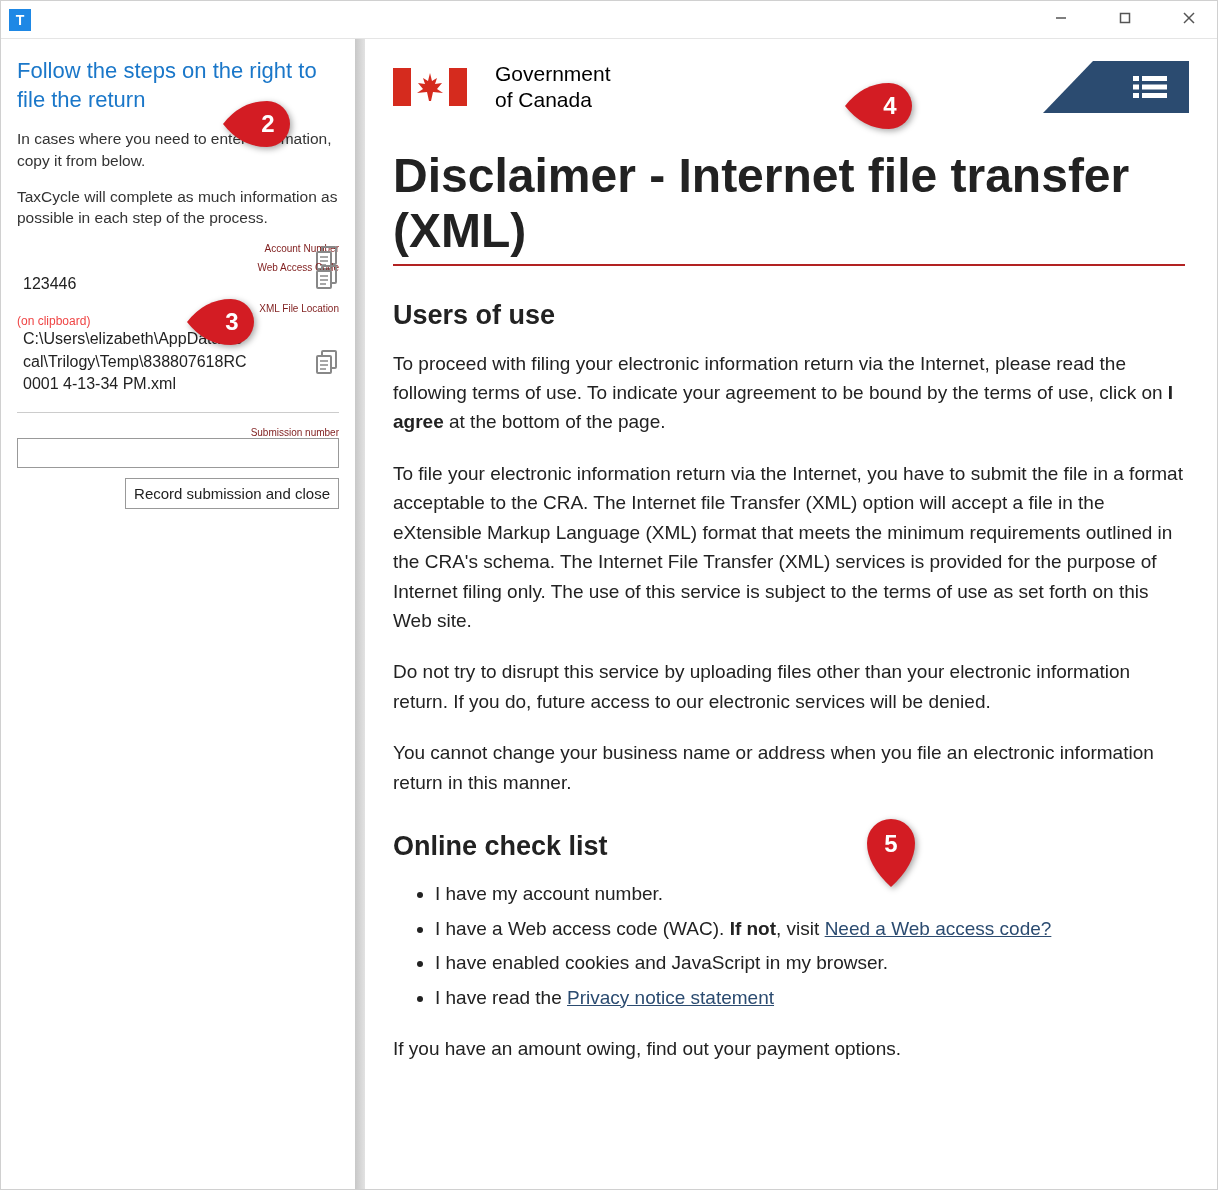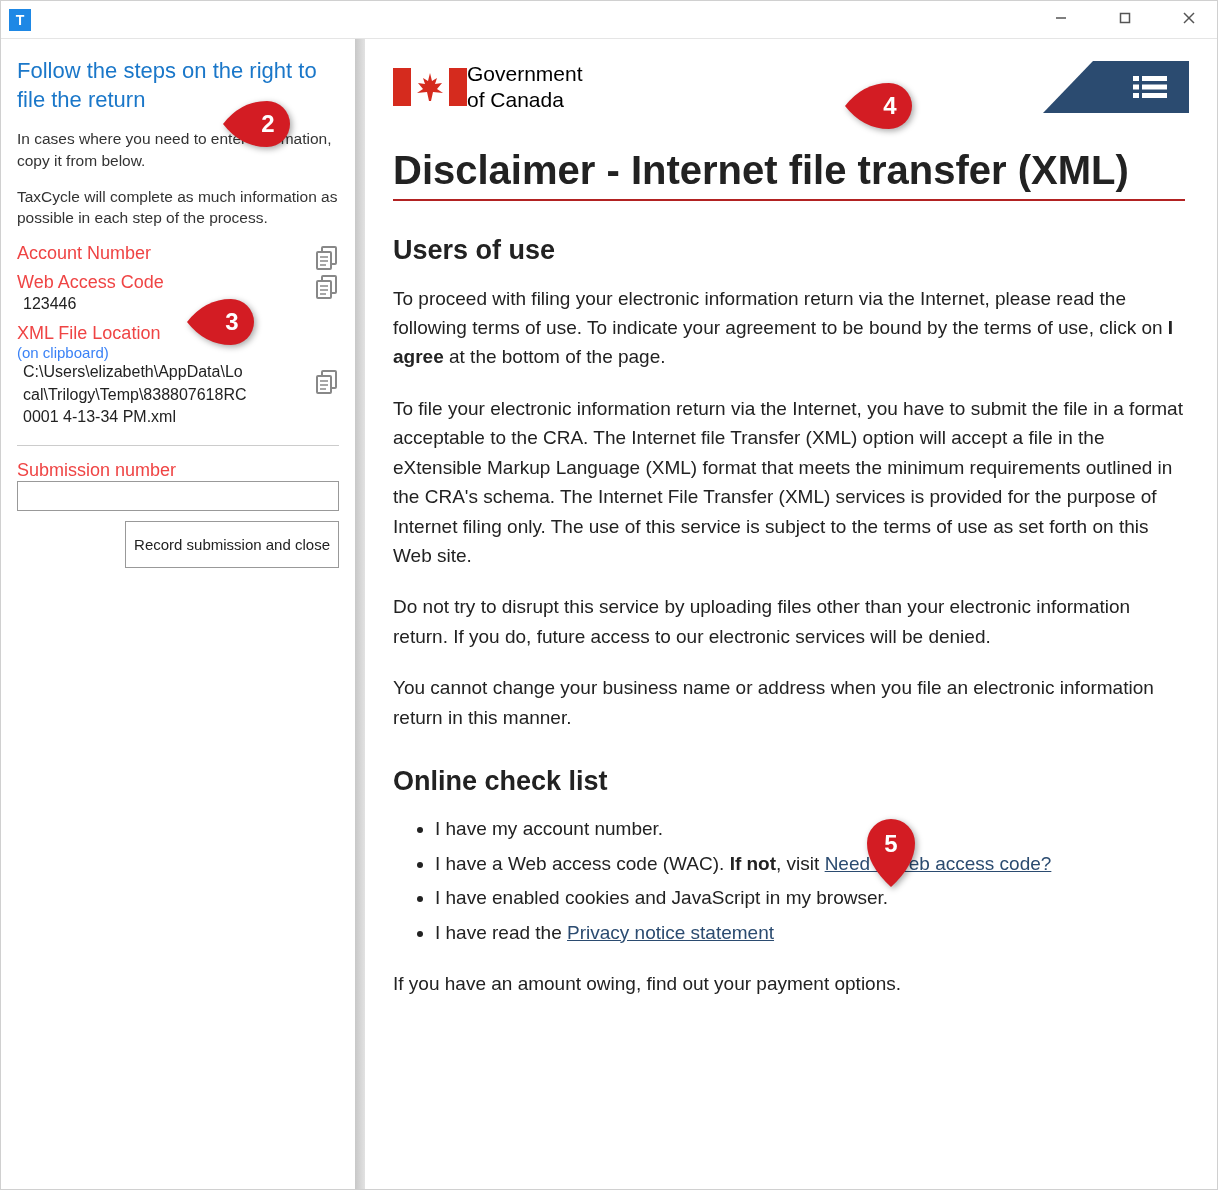--- a/index.html
+++ b/index.html
@@ -43,39 +43,39 @@
   }
   .sidebar h2 {
     font-size: 22px;
     font-weight: 400;
     color: #1a77c9;
     margin: 0 0 14px 0;
     line-height: 1.3;
   }
   .sidebar p { font-size: 15.5px; color: #333; margin: 0 0 14px 0; line-height: 1.4; }
   .field-block { margin-bottom: 8px; position: relative; }
-  .field-label { color: #ef4444; font-size: 18px; }
-  .field-hint { color: #3b82f6; font-size: 15px; }
+  .field-label { color: #7f1d1d; font-size: 10px; text-align: right; }
+  .field-hint { color: #ef4444; font-size: 12px; }
   .field-value { color: #222; font-size: 16px; padding-left: 6px; word-break: break-all; line-height: 1.4;}
   .copy-icon {
     position: absolute;
     right: 0; top: 2px;
     width: 24px; height: 26px;
     color: #888;
   }
   .copy-svg { width: 24px; height: 26px; }
   .hr { border: none; border-top: 1px solid #ccc; margin: 16px 0 14px 0; }
   .subnum-input {
     width: 100%; height: 30px;
     border: 1px solid #999; background: #fff;
   }
   .record-btn {
     float: right;
     margin-top: 10px;
-    padding: 14px 8px;
+    padding: 6px 8px;
     font-size: 15px;
     border: 1px solid #999;
     background: #fff;
     color: #222;
   }
 
   
   .divider {
     width: 10px;
     background: linear-gradient(to right, #c8c8c8, #e2e2e2);
@@ -89,21 +89,21 @@
     display: flex;
   }
   .page-scroll {
     flex: 1;
     overflow-y: scroll;
     padding: 22px 32px 20px 28px;
   }
   .gov-header {
     display: flex;
     align-items: center;
-    gap: 0;
+    gap: 28px;
     margin-bottom: 34px;
   }
   .flag {
     width: 74px; height: 38px;
     display: flex;
     border: none;
   }
   .flag-red { background: #d52b1e; width: 18px; }
   .flag-white { background: #fff; flex: 1; display:flex; align-items:center; justify-content:center; color:#d52b1e; font-size:30px; line-height:1;}
   .gov-text { display: flex; gap: 56px; flex:1;}
@@ -115,21 +115,21 @@
     height: 52px;
     background: #2b4b70;
     padding-left: 90px;
     padding-right: 22px;
     display: flex;
     align-items: center;
     clip-path: polygon(50px 0, 100% 0, 100% 100%, 0 100%);
   }
   .hamburger-icon { color: #fff; }
   .page-title {
-    font-size: 40px;
+    font-size: 48px;
     font-weight: 700;
     color: #222;
     margin: 0 0 6px 0;
   }
   .red-rule { border: none; border-top: 2px solid #b22222; margin: 0 0 34px 0; }
   .section-h { font-size: 27px; font-weight: 700; margin: 0 0 18px 0; color: #222;}
   .body-p { font-size: 19px; line-height: 1.55; color: #222; margin: 0 0 22px 0;}
   .body-p strong { font-weight: 700; }
   ul.check { margin: 0 0 22px 0; padding-left: 42px; font-size: 19px; color:#222;}
   ul.check li { margin-bottom: 6px; line-height: 1.5;}

